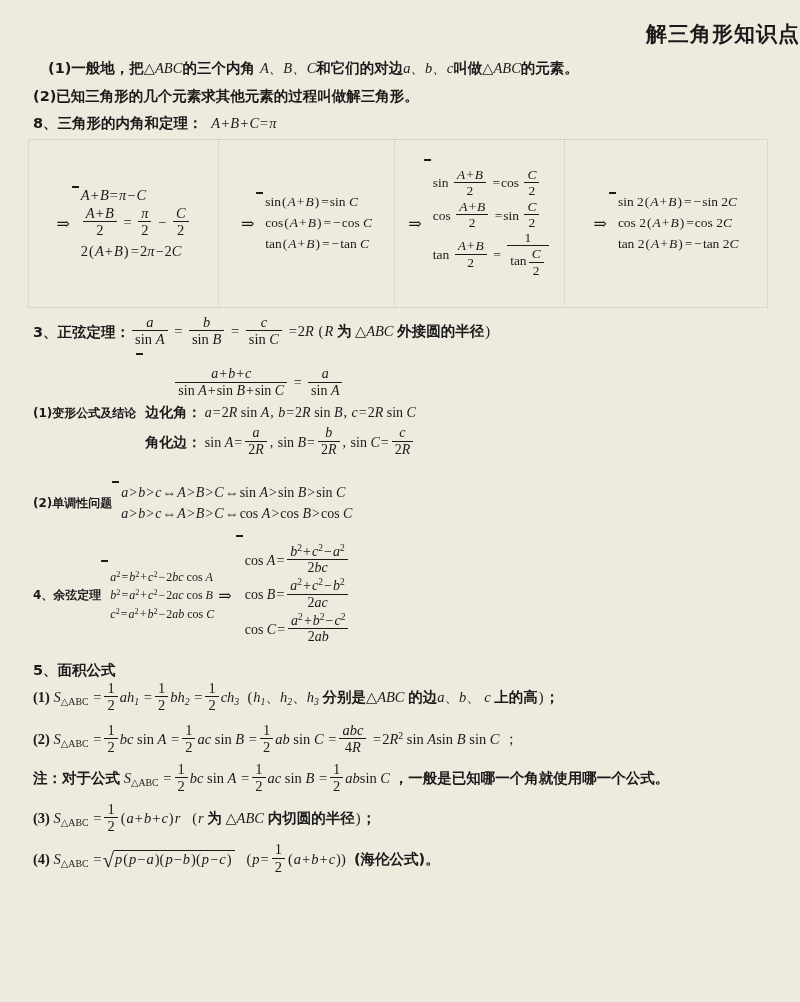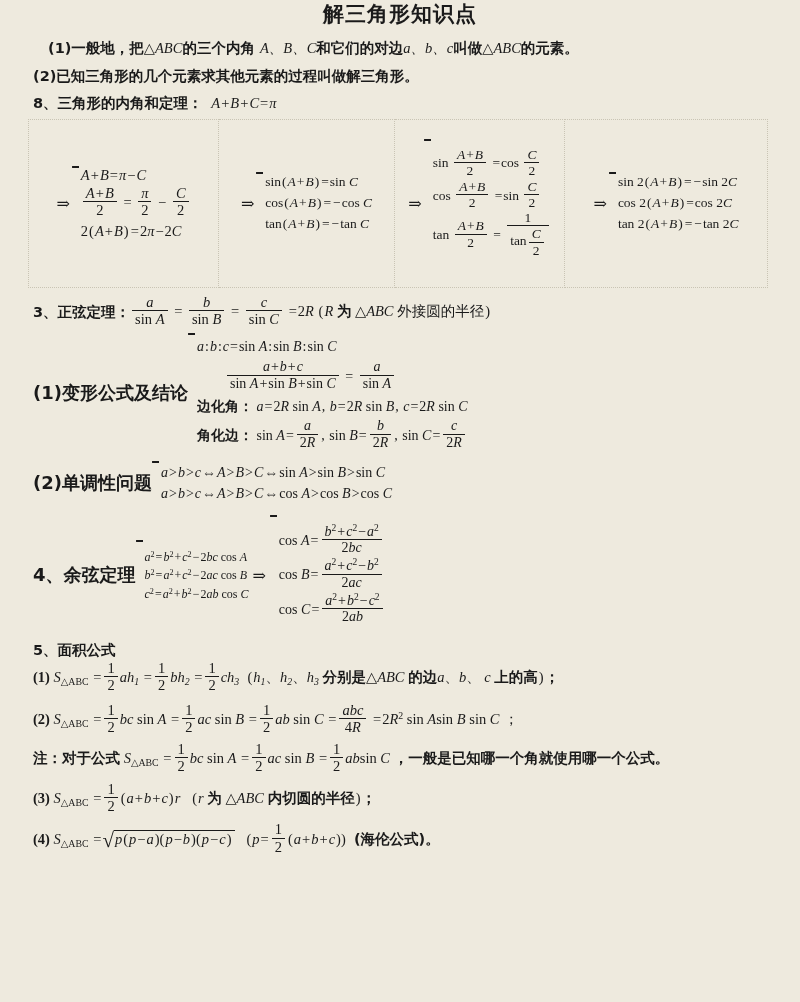--- a/index.html
+++ b/index.html
@@ -18,25 +18,25 @@
   .page {
     width: 800px;
     height: 1002px;
     box-sizing: border-box;
     padding: 0;
     position: relative;
   }
 
   
   .doc-title {
-    text-align: center;
+    text-align: right;
     font-size: 21px;
     font-weight: bold;
     letter-spacing: 1px;
-    padding-top: 0;
+    padding-top: 20px;
     padding-bottom: 6px;
     font-family: "Liberation Serif", "DejaVu Serif", serif;
   }
 
   
   .line {
     padding: 0 0 0 33px;
     line-height: 28px;
     font-size: 14.5px;
     white-space: nowrap;
@@ -105,21 +105,21 @@
   .ident-table td {
     border: 1px dotted #c9c4b4;
     vertical-align: middle;
     padding: 8px 6px;
     height: 168px;
     box-sizing: border-box;
   }
   .cell-inner { display: flex; align-items: center; justify-content: center; }
   .arrow { font-size: 16px; margin-right: 2px; }
   .indent-sys { padding-left: 33px; display: flex; align-items: center; }
-  .lbl { font-weight: bold; font-size: 18px; white-space: nowrap; font-family:"DejaVu Sans",sans-serif;}
+  .lbl { font-weight: bold; font-size: 12px; white-space: nowrap; font-family:"DejaVu Sans",sans-serif;}
   .sec { font-weight: bold; font-size: 14.5px; padding-left: 33px; padding-top: 4px; font-family:"DejaVu Sans",sans-serif;}
   .sec .mathpart { font-family: "Liberation Serif","DejaVu Serif",serif; font-weight: normal;}
 </style>
 </head>
 <body>
 
 <div class="page">
 
   <div class="doc-title">解三角形知识点</div>
 
@@ -233,34 +233,31 @@
     </table>
 
   <div class="sec" style="padding-top:8px;display:flex;align-items:center;">
     <span>3、正弦定理：</span>
     <span class="mathpart" style="font-size:14.5px;">
       <span class="frac"><span class="num mi">a</span><span class="den"><span class="fn">sin</span>&nbsp;<span class="mi">A</span></span></span>
       <span class="mo">=</span>
       <span class="frac"><span class="num mi">b</span><span class="den"><span class="fn">sin</span>&nbsp;<span class="mi">B</span></span></span>
       <span class="mo">=</span>
       <span class="frac"><span class="num mi">c</span><span class="den"><span class="fn">sin</span>&nbsp;<span class="mi">C</span></span></span>
-      <span class="mo">=</span><span class="mn">2</span><span class="mi">R</span>&nbsp;<span class="mo">(</span><span class="mi">R</span>&nbsp;<span class="cn" style="font-weight:bold;">为</span>&nbsp;<span class="mi">△ABC</span>&nbsp;<span class="cn" style="font-weight:normal;">外接圆的半径</span><span class="mo">)</span>
+      <span class="mo">=</span><span class="mn">2</span><span class="mi">R</span>&nbsp;<span class="mo">(</span><span class="mi">R</span>&nbsp;<span class="cn" style="font-weight:bold;">为</span>&nbsp;<span class="mi">△ABC</span>&nbsp;<span class="cn" style="font-weight:bold;">外接圆的半径</span><span class="mo">)</span>
     </span>
   </div>
 
   <div class="indent-sys" style="margin-top:4px;">
     <span class="lbl">(1)变形公式及结论</span>
     <span class="sys">
       <span class="brace">
           <span style="display:block;height:118px;"></span>
         </span>
       <span class="rows" style="font-size:14px;">
-        <div style="line-height:1.9;">
-          <span class="mi">a</span><span class="mo">:</span><span class="mi">b</span><span class="mo">:</span><span class="mi">c</span><span class="mo">=</span><span class="fn">sin</span>&nbsp;<span class="mi">A</span><span class="mo">:</span><span class="fn">sin</span>&nbsp;<span class="mi">B</span><span class="mo">:</span><span class="fn">sin</span>&nbsp;<span class="mi">C</span>
-        </div>
         <div style="line-height:2.3;padding-left:28px;">
           <span class="frac"><span class="num"><span class="mi">a</span><span class="mo">+</span><span class="mi">b</span><span class="mo">+</span><span class="mi">c</span></span><span class="den"><span class="fn">sin</span>&nbsp;<span class="mi">A</span><span class="mo">+</span><span class="fn">sin</span>&nbsp;<span class="mi">B</span><span class="mo">+</span><span class="fn">sin</span>&nbsp;<span class="mi">C</span></span></span>
           <span class="mo">=</span>
           <span class="frac"><span class="num mi">a</span><span class="den"><span class="fn">sin</span>&nbsp;<span class="mi">A</span></span></span>
         </div>
         <div style="line-height:1.8;">
           <span class="cn" style="font-weight:bold;">边化角：</span>&nbsp;<span class="mi">a</span><span class="mo">=</span><span class="mn">2</span><span class="mi">R</span>&nbsp;<span class="fn">sin</span>&nbsp;<span class="mi">A</span><span class="mo">,</span>&nbsp;<span class="mi">b</span><span class="mo">=</span><span class="mn">2</span><span class="mi">R</span>&nbsp;<span class="fn">sin</span>&nbsp;<span class="mi">B</span><span class="mo">,</span>&nbsp;<span class="mi">c</span><span class="mo">=</span><span class="mn">2</span><span class="mi">R</span>&nbsp;<span class="fn">sin</span>&nbsp;<span class="mi">C</span>
         </div>
         <div style="line-height:2.4;">
           <span class="cn" style="font-weight:bold;">角化边：</span>&nbsp;<span class="fn">sin</span>&nbsp;<span class="mi">A</span><span class="mo">=</span><span class="frac"><span class="num mi">a</span><span class="den"><span class="mn">2</span><span class="mi">R</span></span></span><span class="mo">,</span>&nbsp;<span class="fn">sin</span>&nbsp;<span class="mi">B</span><span class="mo">=</span><span class="frac"><span class="num mi">b</span><span class="den"><span class="mn">2</span><span class="mi">R</span></span></span><span class="mo">,</span>&nbsp;<span class="fn">sin</span>&nbsp;<span class="mi">C</span><span class="mo">=</span><span class="frac"><span class="num mi">c</span><span class="den"><span class="mn">2</span><span class="mi">R</span></span></span>

